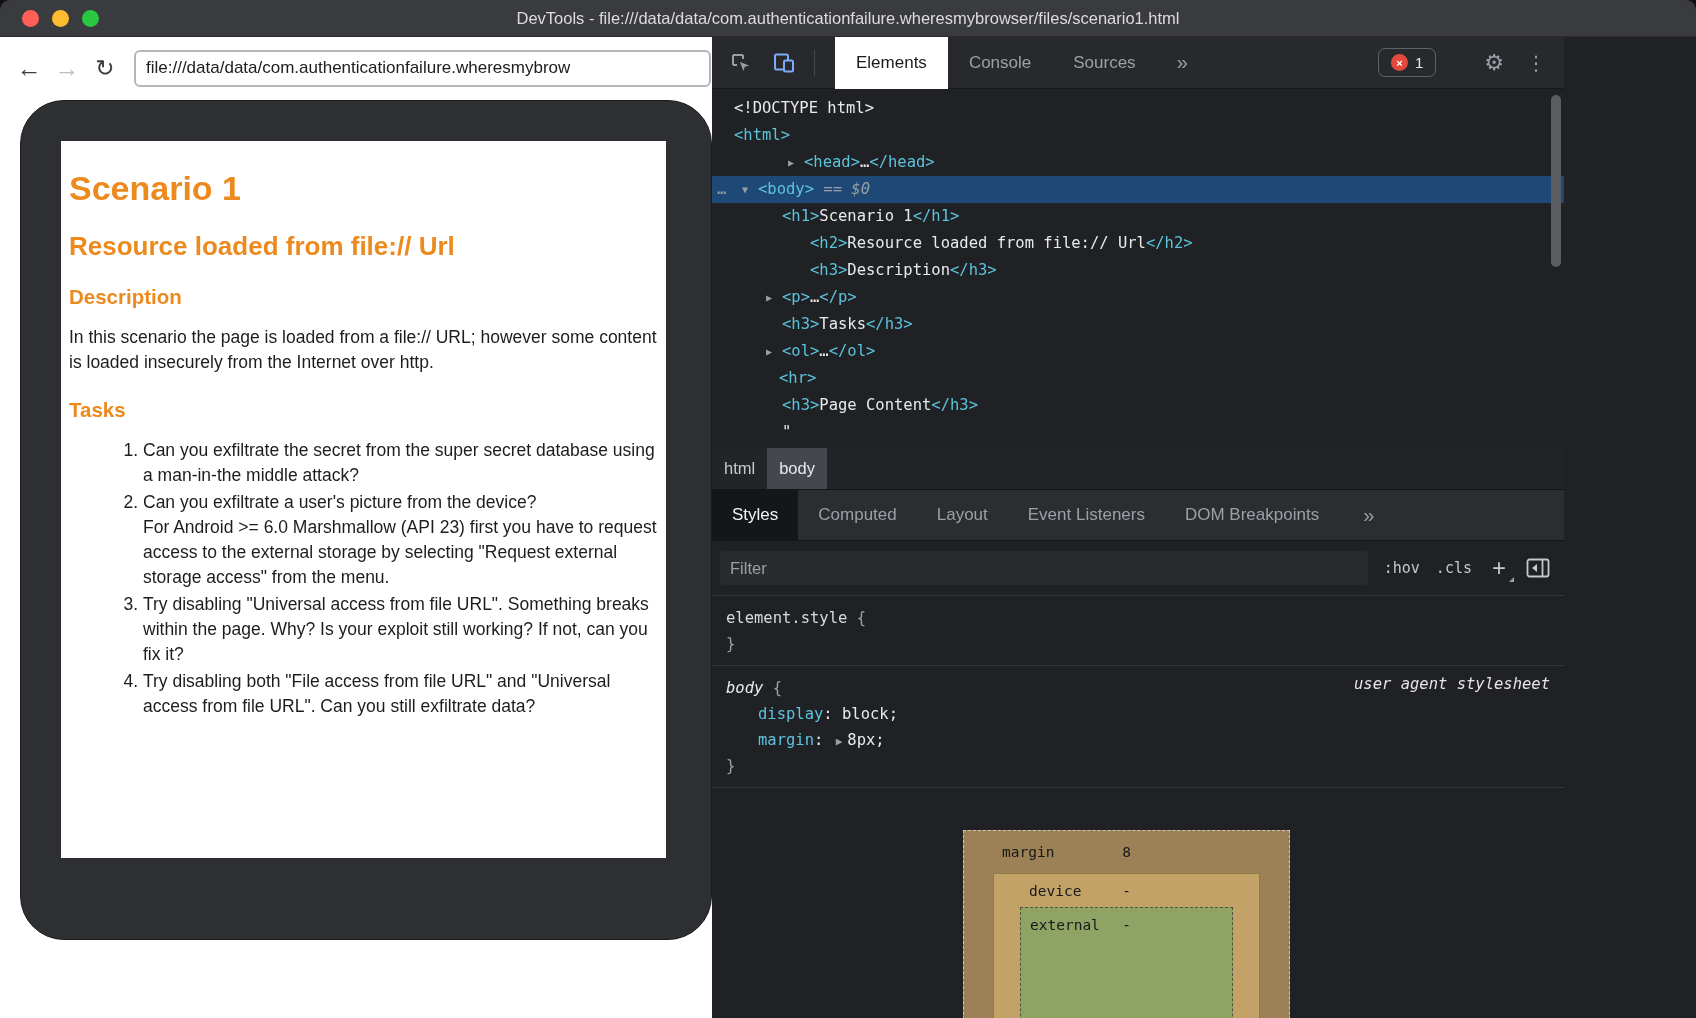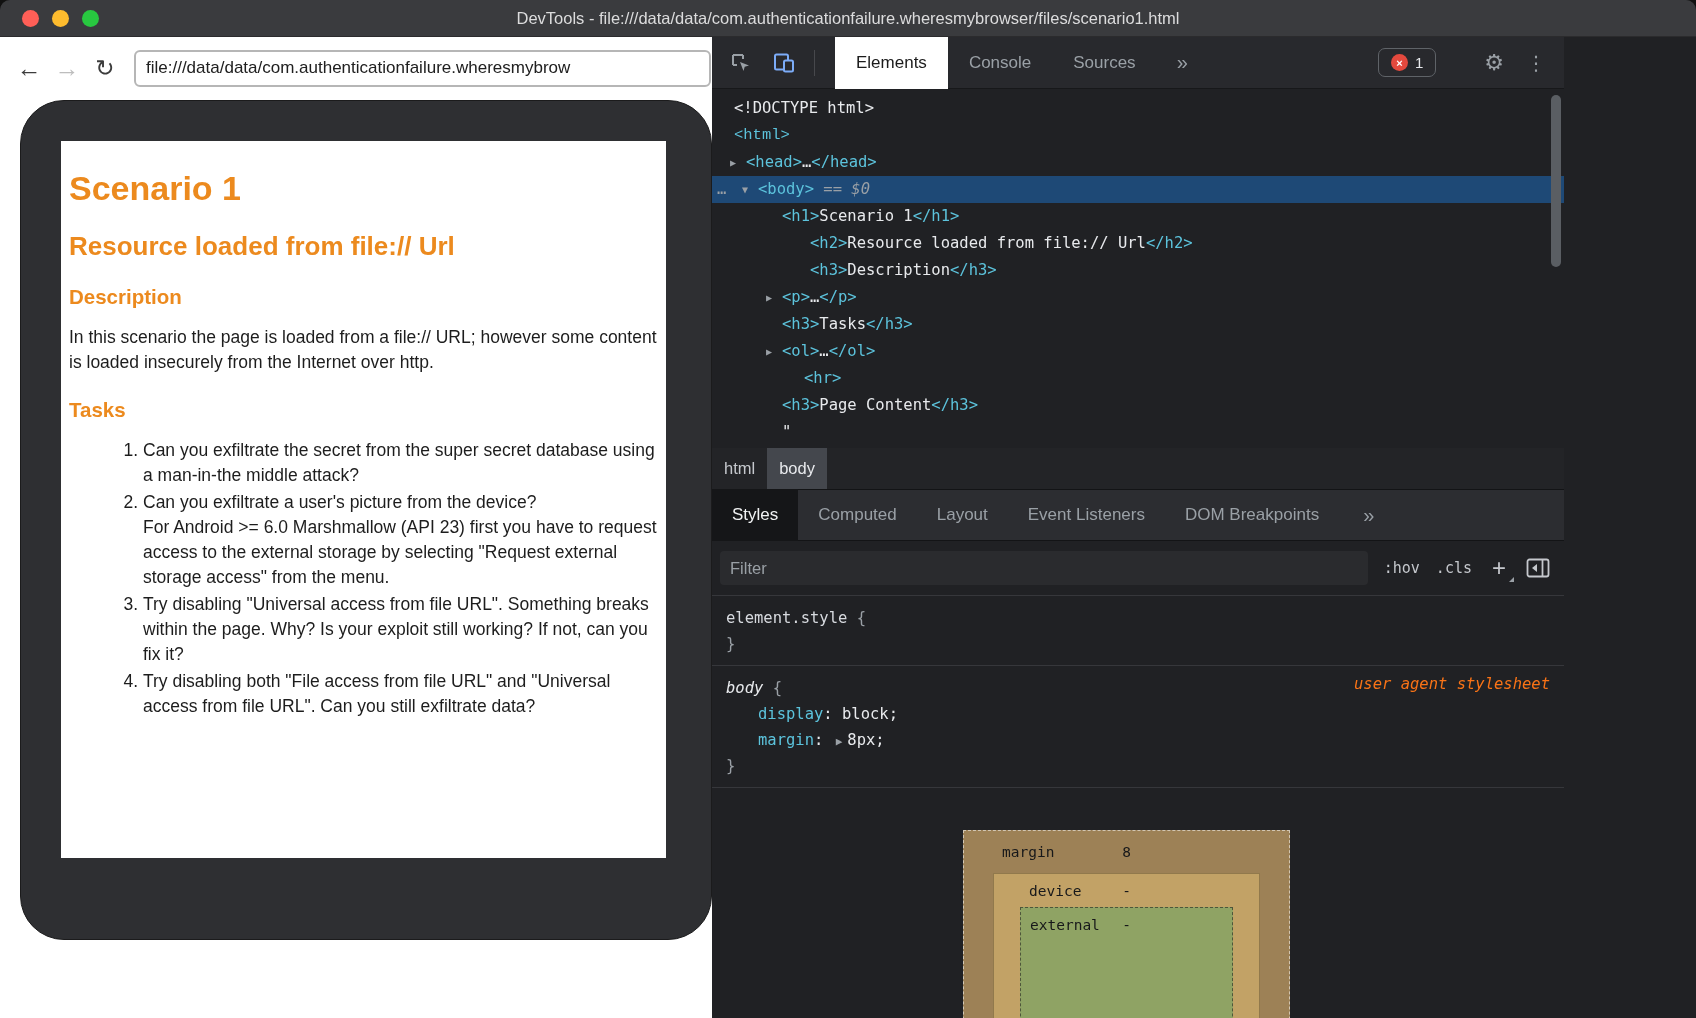--- a/index.html
+++ b/index.html
@@ -109,21 +109,21 @@
   .panel-toggle { display:flex; align-items:center; }
 
   
   .styles-pane { border-top:1px solid #36373b; font-family:"DejaVu Sans Mono", monospace; font-size:15.5px; }
   .style-section { padding:9px 0 8px; border-bottom:1px solid #36373b; position:relative; }
   .code-line { height:26px; line-height:26px; padding-left:14px; white-space:nowrap; }
   .code-line.prop { padding-left:46px; }
   .sel { color:#d7dadf; }
   .sel.body-sel { color:#e8eaed; font-style:italic; }
   .brace { color:#9aa0a6; }
-  .origin { position:absolute; top:9px; right:14px; color:#f97316; font-style:italic; }
+  .origin { position:absolute; top:9px; right:14px; color:#e5e5e5; font-style:italic; }
   .prop-name { color:#5cc3dc; }
   .prop-punct { color:#e8eaed; }
   .prop-arrow { color:#9aa0a6; font-size:11px; margin:0 5px 0 3px; }
   .prop-value { color:#e8eaed; }
 
   
   .box-model { position:absolute; top:793px; left:251px; width:327px; font-family:"DejaVu Sans Mono", monospace; font-size:14.5px; color:#17181a; }
   .bm-margin { width:327px; height:240px; background:#9d8156; border:1px dashed rgba(255,255,255,0.55); padding:0 29px; }
   .bm-border { height:200px; background:#c2a266; border:1px solid rgba(0,0,0,0.25); padding:0 26px; }
   .bm-padding { height:150px; background:#8fa364; border:1px dashed rgba(25,25,25,0.55); }
@@ -202,30 +202,30 @@
           <span class="error-circle">×</span>
           <span class="error-count">1</span>
         </span>
         <span class="gear">⚙</span>
         <span class="kebab">⋮</span>
       </div>
     </div>
 
     <div class="dom-tree">
         <div class="tree-line" style="padding-left: 6px;"><span class="arrow"></span><span class="tok-plain">&lt;!DOCTYPE html&gt;</span></div>
-        <div class="tree-line" style="padding-left: 6px; font-family: Liberation Mono, monospace;"><span class="arrow"></span><span class="tok-tag">&lt;html&gt;</span></div>
-        <div class="tree-line" style="padding-left: 18px;"><span class="arrow">▶</span><span class="tok-tag">&lt;head&gt;</span><span class="tok-plain">…</span><span class="tok-tag">&lt;/head&gt;</span></div>
+        <div class="tree-line" style="padding-left: 6px;"><span class="arrow"></span><span class="tok-tag">&lt;html&gt;</span></div>
+        <div class="tree-line" style="padding-left: 32px; margin-left: 44px;"><span class="arrow">▶</span><span class="tok-tag">&lt;head&gt;</span><span class="tok-plain">…</span><span class="tok-tag">&lt;/head&gt;</span></div>
         <div class="tree-line selected" style="padding-left: 30px;"><span class="gutter">…</span><span class="arrow">▼</span><span class="tok-tag">&lt;body&gt;</span><span class="tok-op"> == </span><span class="tok-var">$0</span></div>
         <div class="tree-line" style="padding-left: 54px;"><span class="arrow"></span><span class="tok-tag">&lt;h1&gt;</span><span class="tok-plain">Scenario 1</span><span class="tok-tag">&lt;/h1&gt;</span></div>
         <div class="tree-line" style="padding-left: 82px;"><span class="arrow"></span><span class="tok-tag">&lt;h2&gt;</span><span class="tok-plain">Resource loaded from file:// Url</span><span class="tok-tag">&lt;/h2&gt;</span></div>
         <div class="tree-line" style="padding-left: 82px;"><span class="arrow"></span><span class="tok-tag">&lt;h3&gt;</span><span class="tok-plain">Description</span><span class="tok-tag">&lt;/h3&gt;</span></div>
         <div class="tree-line" style="padding-left: 54px;"><span class="arrow">▶</span><span class="tok-tag">&lt;p&gt;</span><span class="tok-plain">…</span><span class="tok-tag">&lt;/p&gt;</span></div>
         <div class="tree-line" style="padding-left: 54px;"><span class="arrow"></span><span class="tok-tag">&lt;h3&gt;</span><span class="tok-plain">Tasks</span><span class="tok-tag">&lt;/h3&gt;</span></div>
         <div class="tree-line" style="padding-left: 54px;"><span class="arrow">▶</span><span class="tok-tag">&lt;ol&gt;</span><span class="tok-plain">…</span><span class="tok-tag">&lt;/ol&gt;</span></div>
-        <div class="tree-line" style="padding-left: 76px;"><span class="arrow"></span><span class="tok-tag">&lt;hr&gt;</span></div>
+        <div class="tree-line" style="padding-left: 51px;"><span class="arrow"></span><span class="tok-tag">&lt;hr&gt;</span></div>
         <div class="tree-line" style="padding-left: 54px;"><span class="arrow"></span><span class="tok-tag">&lt;h3&gt;</span><span class="tok-plain">Page Content</span><span class="tok-tag">&lt;/h3&gt;</span></div>
         <div class="tree-line" style="padding-left: 54px;"><span class="arrow"></span><span class="tok-plain">"</span></div>
       </div>
     <div class="scrollbar-thumb"></div>
 
     <div class="crumbs">
         <div class="crumb">html</div>
         <div class="crumb active">body</div>
       </div>
 

